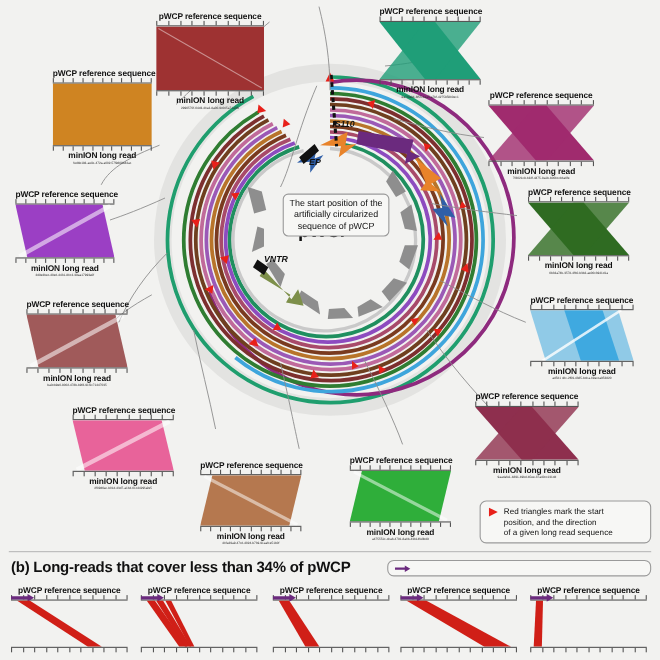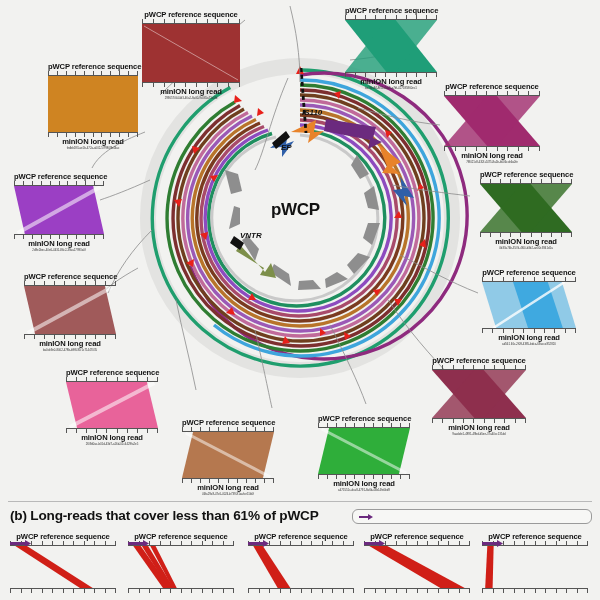--- a/index.html
+++ b/index.html
@@ -196,20 +196,25 @@
       </g>
     </svg>
 
     <div id="pwcpname" style="left:141px; top:152px;">pWCP</div>
 
     <div class="clabel" style="left:172px; top:60px;">IS110</div>
     <div class="clabel" style="left:151px; top:95px;">EP</div>
     <div class="clabel" style="left:110px; top:183px;">VNTR</div>
   </div>
 
+  <div class="callout" style="left:257px; top:176px; width:97px;">
+    <div>The start position of the</div>
+    <div>artificially circularized</div>
+    <div>sequence of pWCP</div>
+  </div>
 
   <svg style="position:absolute;left:0;top:0;width:600px;height:600px;pointer-events:none">
     <g fill="none" stroke="#8b8b8b" stroke-width="0.8">
       <path d="M255,170 C265,150 270,120 288,78"></path>
       <path d="M300,82 C300,55 296,30 290,6"></path>
       <path d="M350,60 C370,58 384,56 400,50"></path>
       <path d="M358,108 C385,115 410,122 440,125"></path>
       <path d="M160,95 C185,70 215,45 245,20"></path>
       <path d="M145,132 C120,142 100,152 92,168"></path>
       <path d="M150,180 C128,190 112,196 100,200"></path>
@@ -672,24 +677,34 @@
           <div class="tk" style="left:62px"></div>
           <div class="tk" style="left:72px"></div>
           <div class="tk" style="left:83px"></div>
           <div class="tk" style="left:93px"></div>
         </div>
     <div class="sub">minION long read</div>
     <div class="rid">9aadafe1-4891-49bd-b5ee-37a40cc131dd</div>
   </div>
     </div>
 
+  <div class="legendbox" style="left:436px; top:455px; width:156px;">
+    <svg width="9" height="9" viewBox="0 0 9 9" style="margin-top:1px;flex:0 0 auto">
+      <polygon points="0.5,0.5 8.5,4.5 0.5,8.5" fill="#e8201a"></polygon>
+    </svg>
+    <div class="ltxt">
+      <div>Red triangles mark the start</div>
+      <div>position, and the direction</div>
+      <div>of a given long read sequence</div>
+    </div>
+  </div>
 
   <div class="divider" style="left:8px; top:501px; width:584px;"></div>
 
-  <div class="sechead" style="left:10px; top:508px;">(b) Long-reads that cover less than 61% of pWCP</div>
+  <div class="sechead" style="left:10px; top:508px;">(b) Long-reads that cover less than 34% of pWCP</div>
 
   <div class="legendbox" style="left:352px; top:509px; width:240px; padding:2px 6px;">
     <svg width="15" height="8" viewBox="0 0 15 8" style="margin-top:1px;flex:0 0 auto">
       <path d="M0,3 L9,3 L9,1 L14,4 L9,7 L9,5 L0,5 Z" fill="#6b2a7e"></path>
     </svg>
   </div>
 
   <div id="panels-b">
   <div class="panel" style="left:10px; top:532px; width:106px;">
     <div class="ttl">pWCP reference sequence</div>

